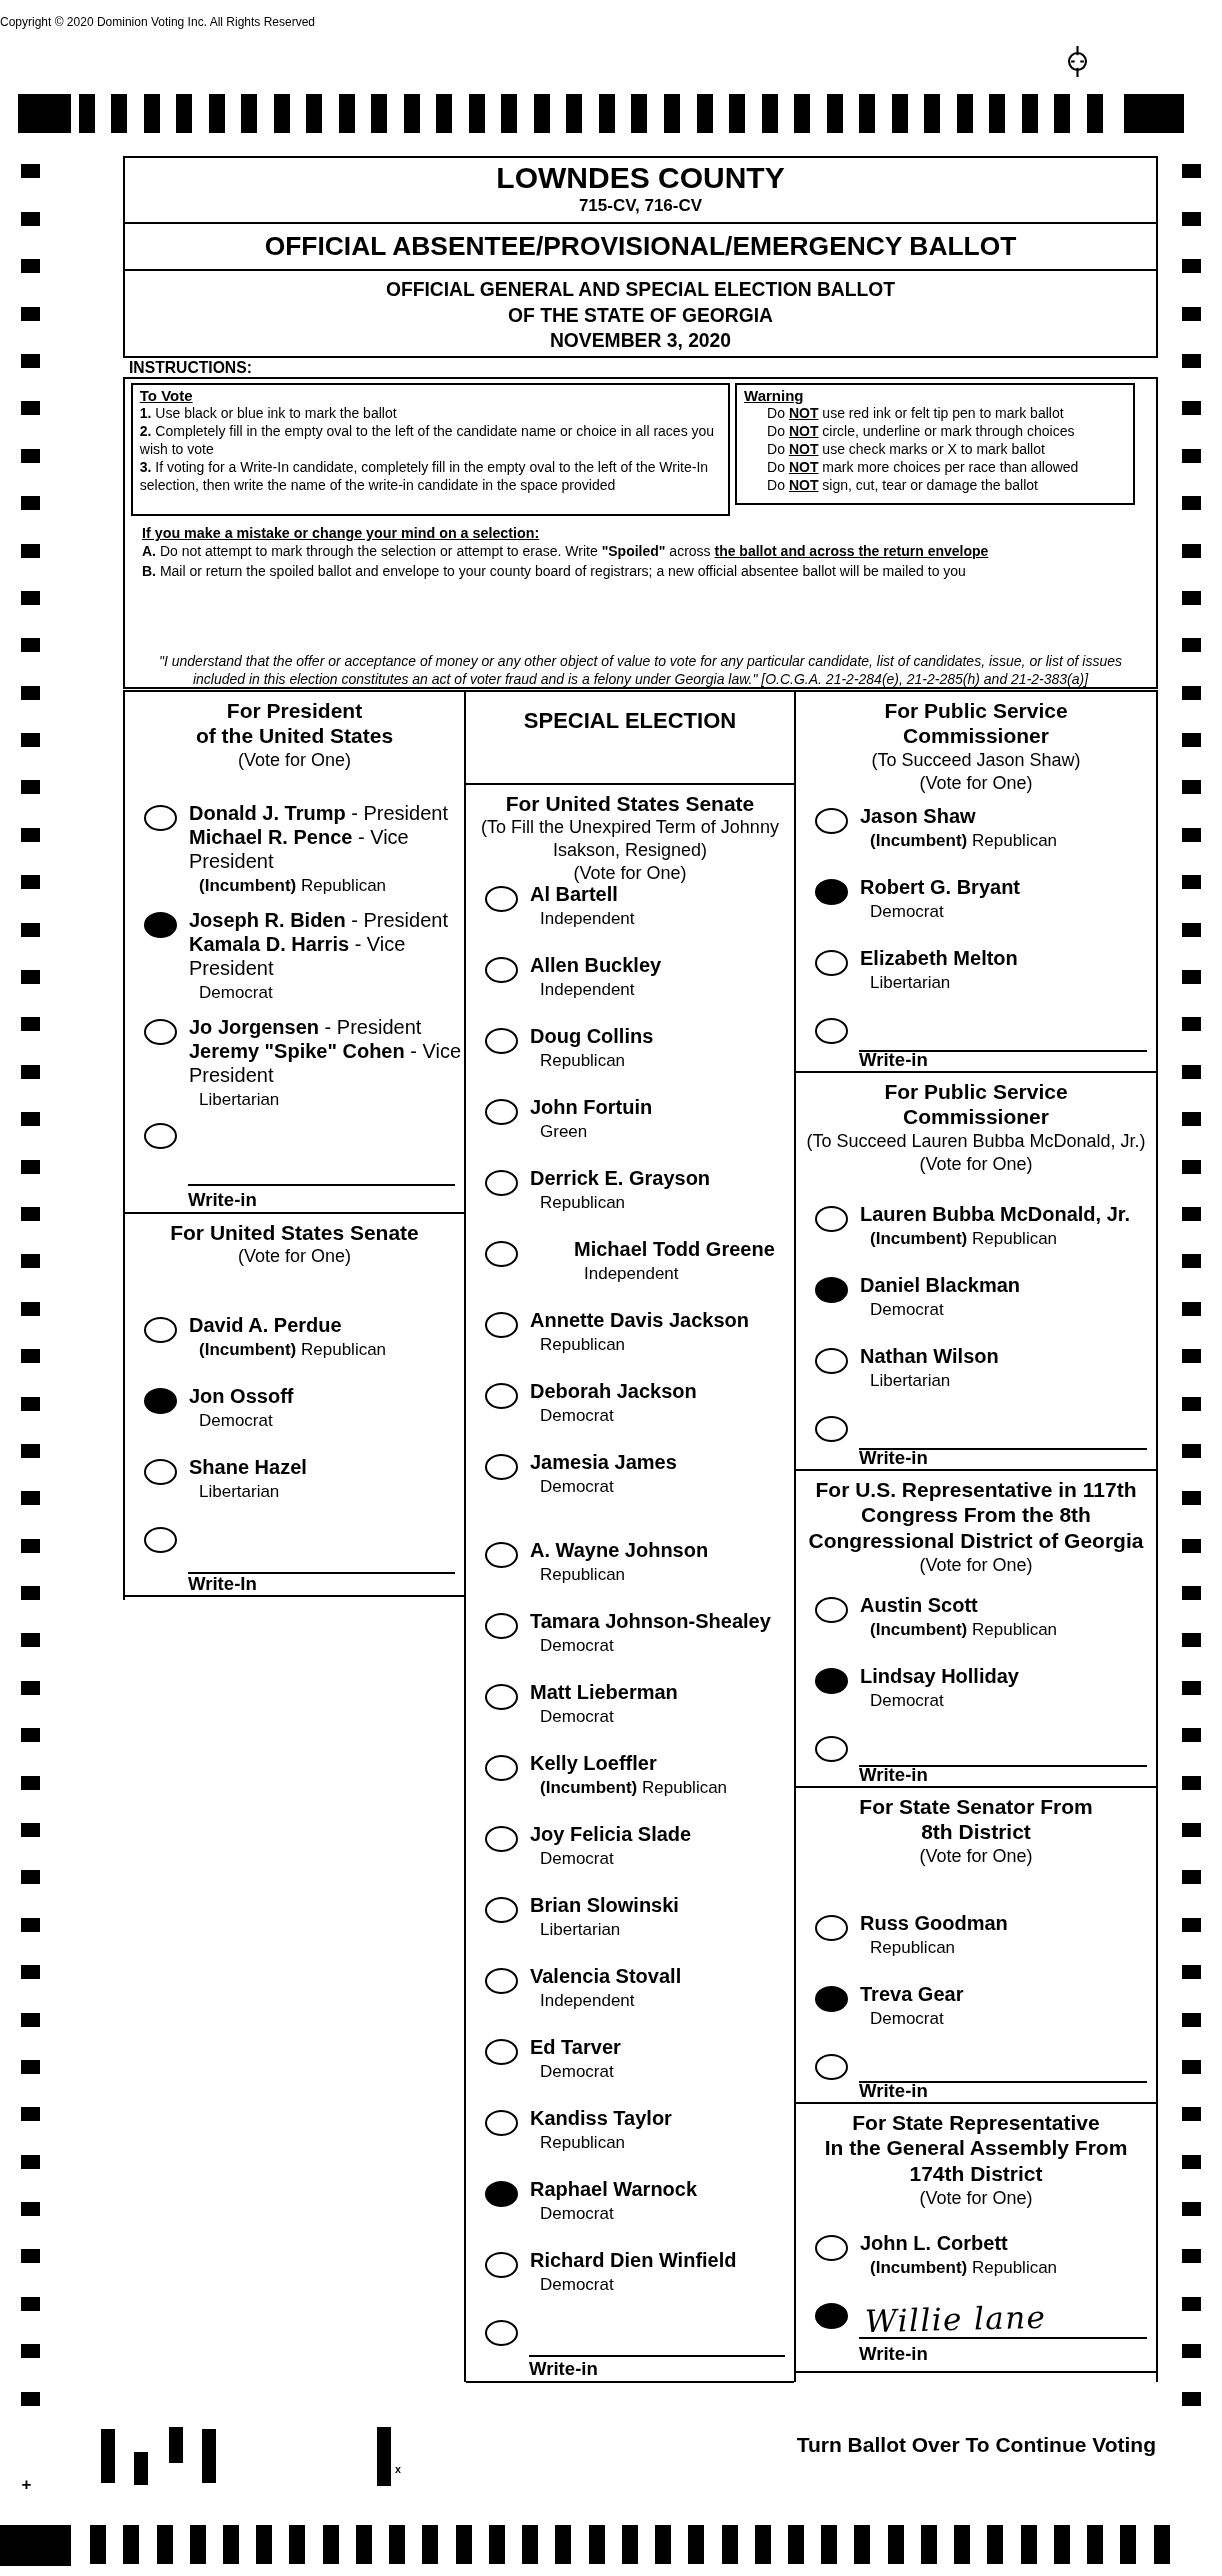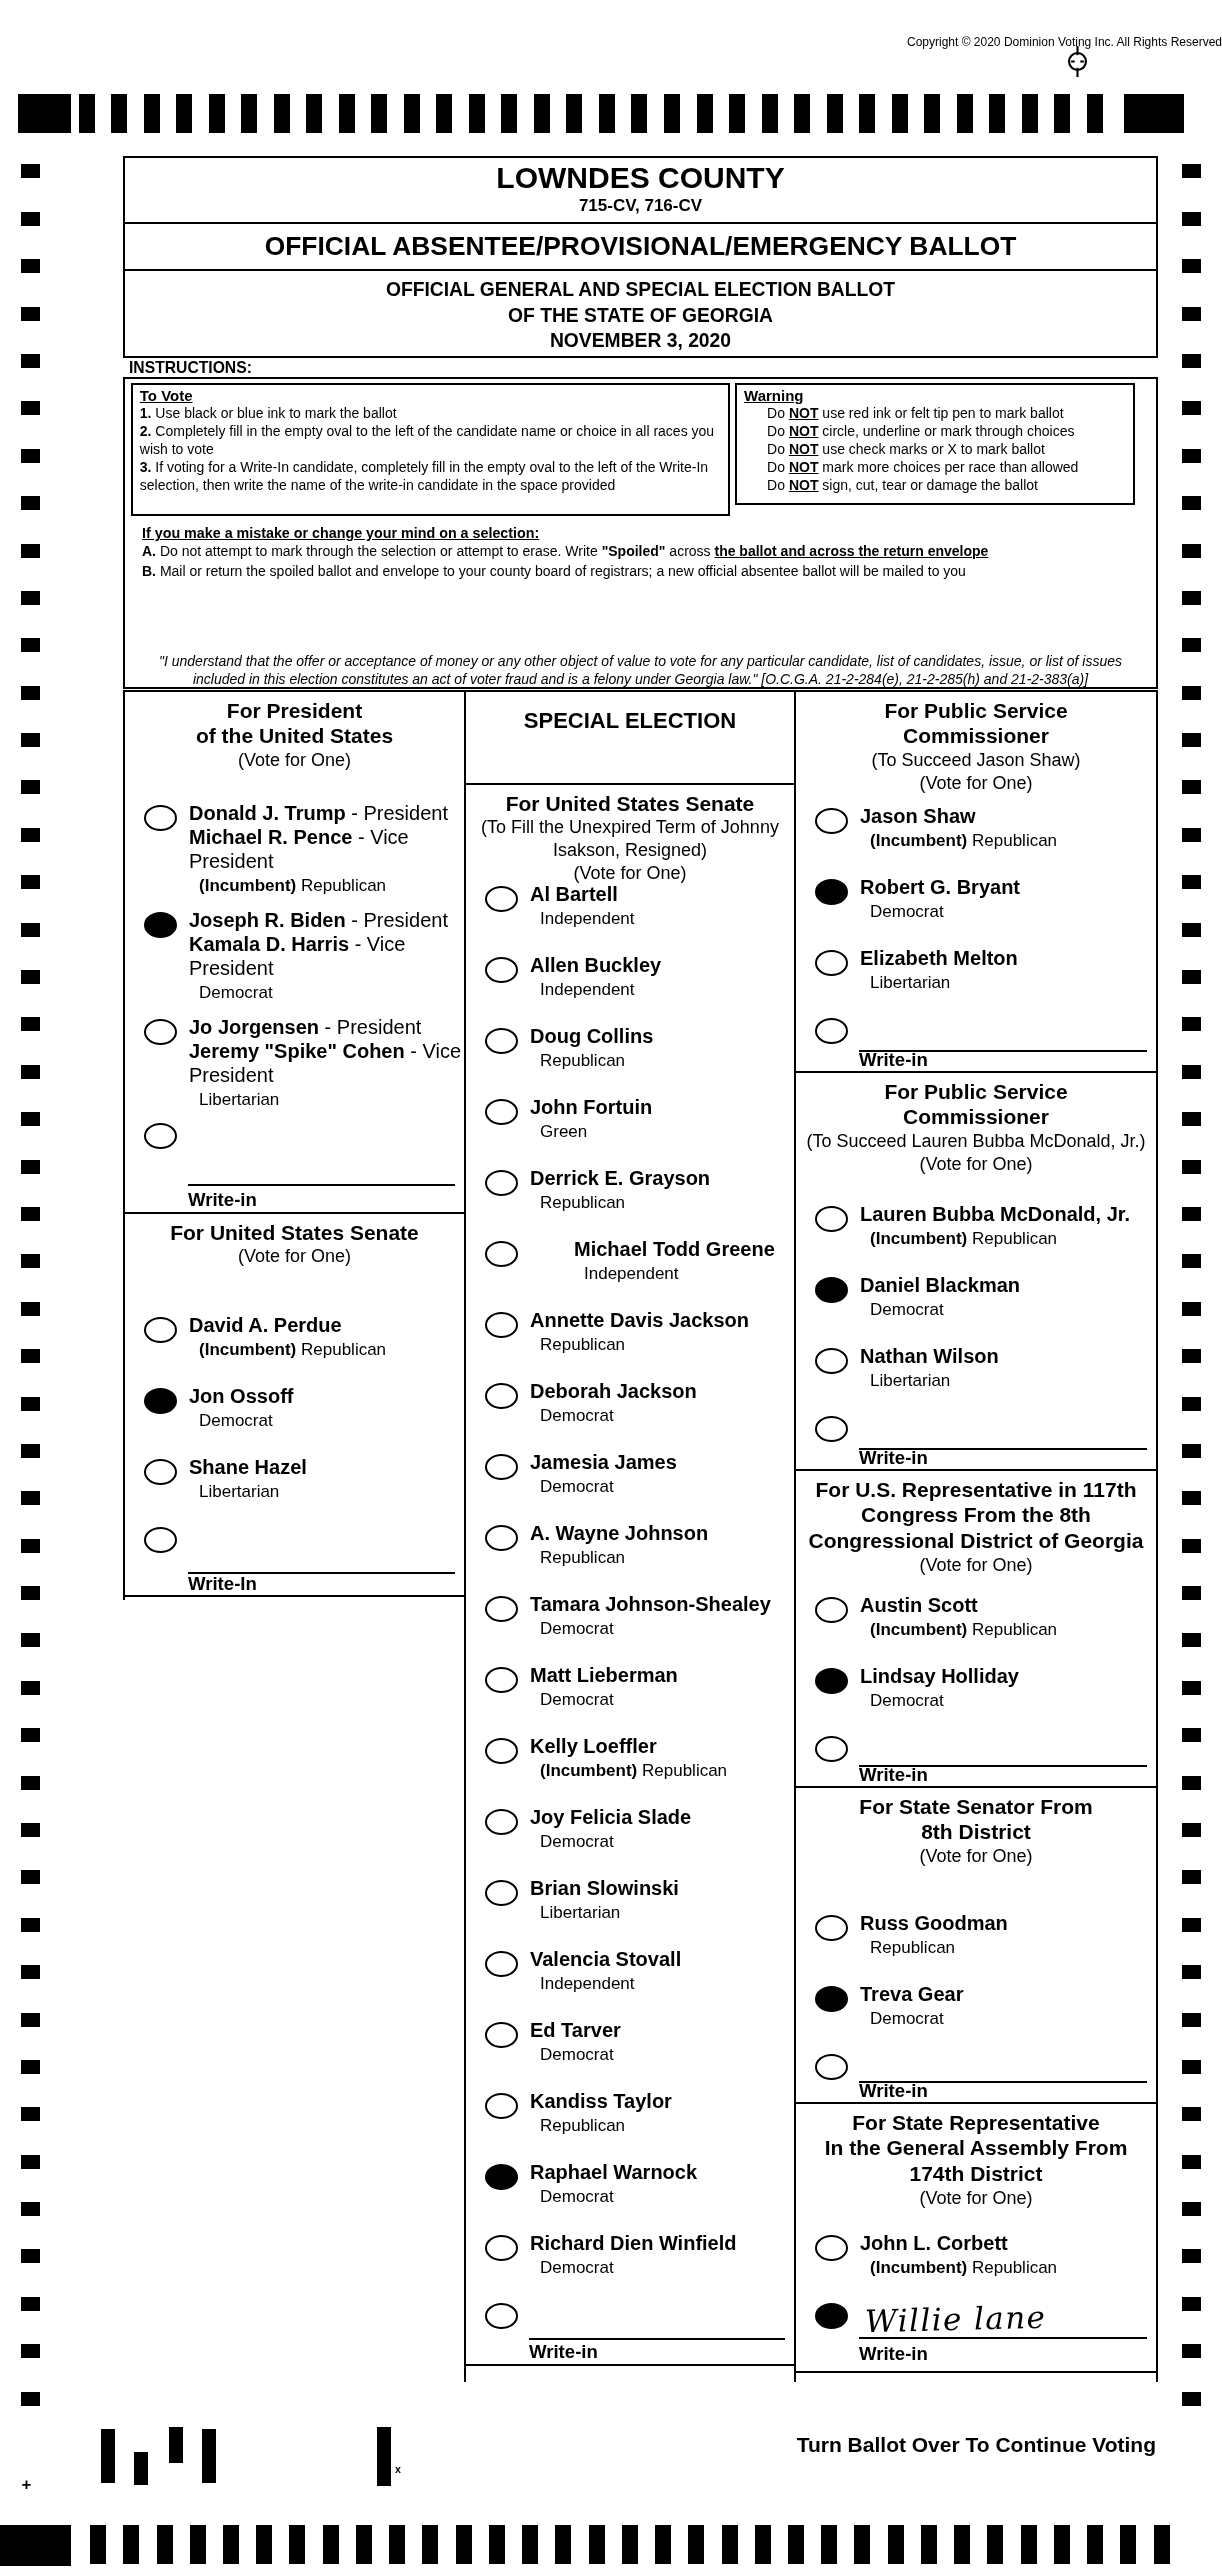--- a/index.html
+++ b/index.html
@@ -2,21 +2,21 @@
 <html style="font-size:11.4px"><head>
 <meta charset="utf-8">
 <title>Ballot</title>
 <style>
   html,body{margin:0;padding:0}
   body{width:1222px;height:2576px;position:relative;background:#fff;color:#000;
        font-family:"Liberation Sans",sans-serif;overflow:hidden}
   .abs{position:absolute}
   
   .tmark{position:absolute;background:#000}
-  #copyright{position:absolute;top:35px;left:0;width:100%;text-align:right;font-size:12px}
+  #copyright{position:absolute;top:15px;left:0;width:100%;text-align:left;font-size:12px}
   #crosshair{position:absolute;left:1062px;top:46px;width:31px;height:31px}
   #turnover{position:absolute;top:2433px;right:66px;font-size:21px;font-weight:bold}
   #plusmark{position:absolute;left:21.4px;top:2475px;font-size:17px;font-weight:bold}
   #xmark{position:absolute;left:395px;top:2463px;font-size:10.7px;font-weight:bold}
   
   #hdrbox{left:123px;top:156px;width:1035px;height:202px;border:2.1px solid #000;box-sizing:border-box;text-align:center}
   #county{font-size:30px;font-weight:bold;margin-top:3px}
   #codes{font-size:17px;font-weight:bold;margin-top:1.4px}
   .hrule{height:2.1px;background:#000;margin:5.7px 0}
   #btype{font-size:26.4px;font-weight:bold;padding:1.4px 0}
@@ -416,21 +416,21 @@
             <div class="pty">Democrat</div>
           </div>
         </div>
         <div class="crow" style="height: 71px;">
           <span class="oval"></span>
           <div class="ctext">
             <div class="nm"><b>Jamesia James</b></div>
             <div class="pty">Democrat</div>
           </div>
         </div>
-        <div class="crow" style="height: 71px;">
+        <div class="crow" style="height: 71px; margin-top: 17px;">
           <span class="oval"></span>
           <div class="ctext">
             <div class="nm"><b>A. Wayne Johnson</b></div>
             <div class="pty">Republican</div>
           </div>
         </div>
         <div class="crow" style="height: 71px;">
           <span class="oval"></span>
           <div class="ctext">
             <div class="nm"><b>Tamara Johnson-Shealey</b></div>

